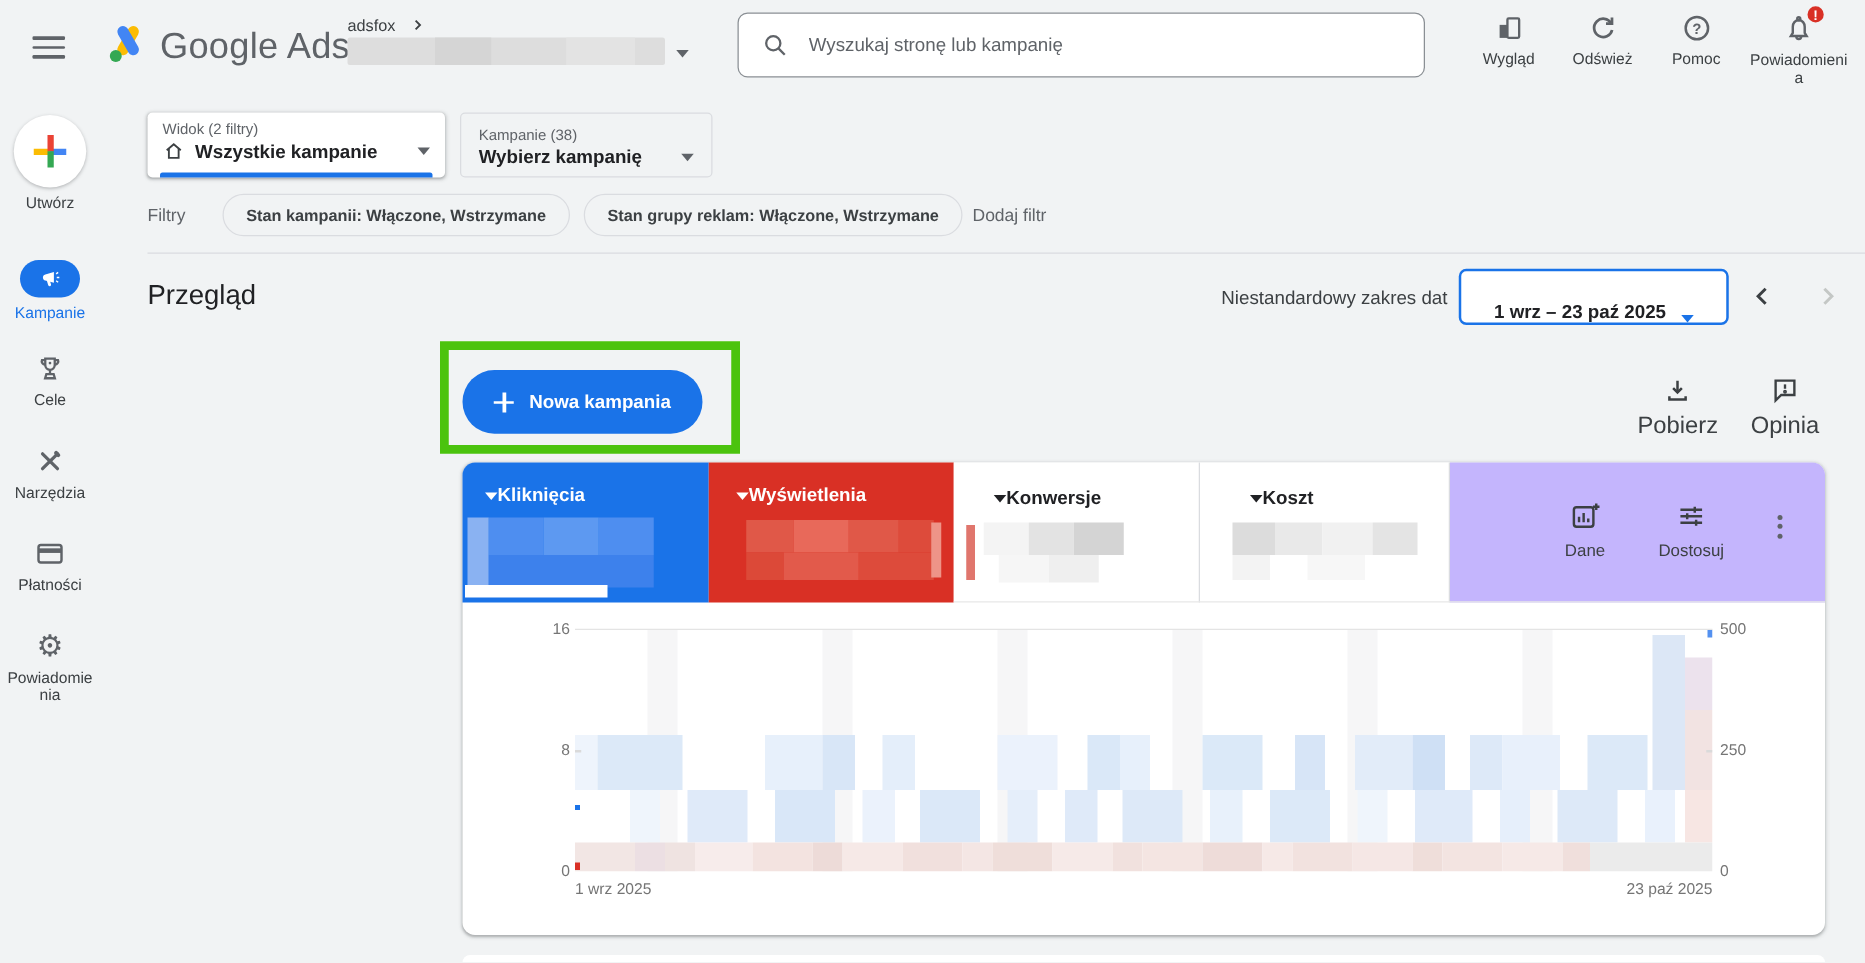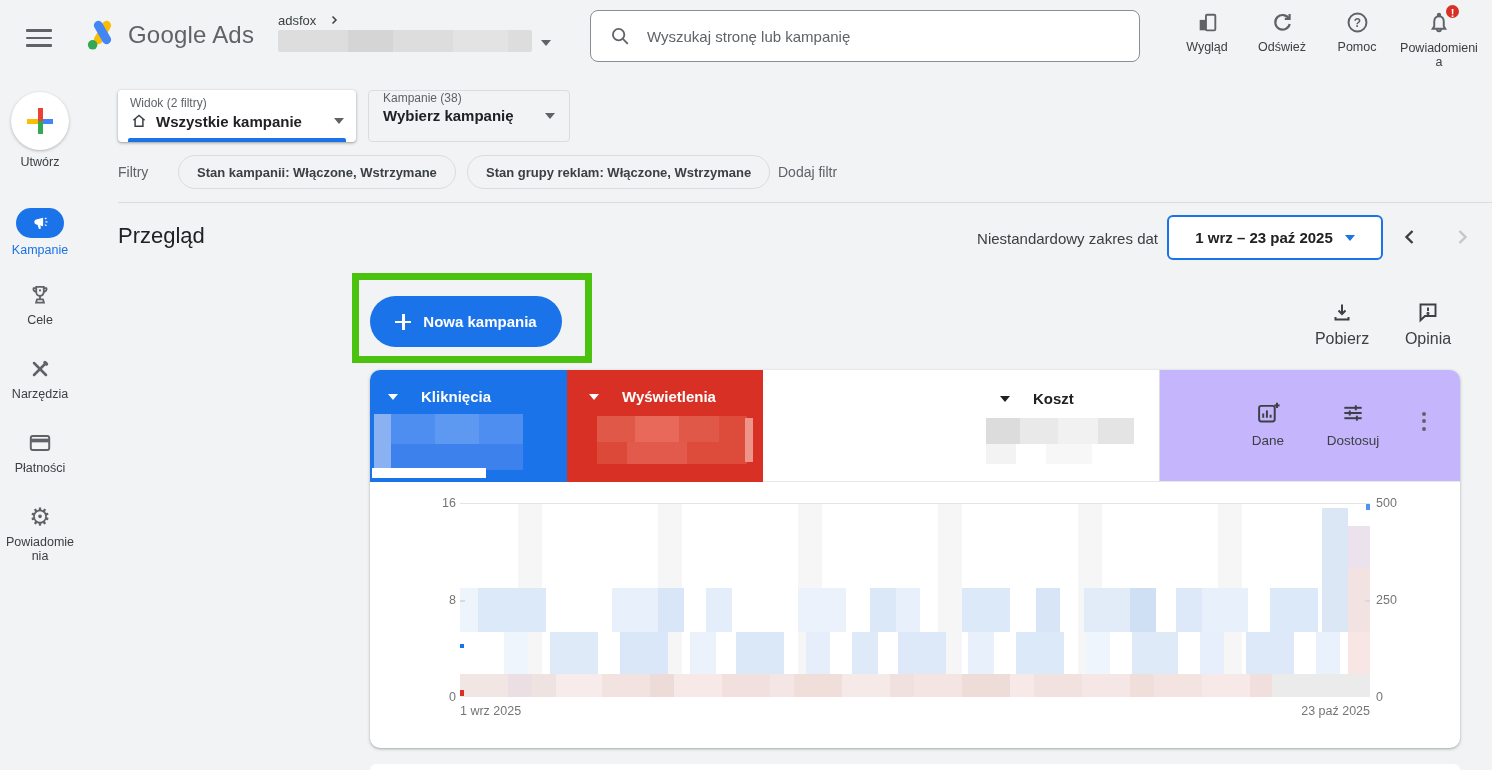--- a/index.html
+++ b/index.html
@@ -3,21 +3,21 @@
 <meta charset="utf-8">
 <style>
   * { box-sizing: border-box; }
   body { margin:0; font-family:"Liberation Sans", sans-serif; background:#f1f3f4; color:#202124; }
   .stage { position:relative; width:1492px; height:770px; overflow:hidden; background:#f1f3f4; }
   .abs { position:absolute; }
   svg { display:block; }
 
   
   .hamburger span { display:block; width:26px; height:2.6px; background:#5f6368; margin:5px 0; border-radius:1px; }
-  .logo-text { font-size:24px; color:#5f6368; letter-spacing:.2px; }
+  .logo-text { font-size:29px; color:#5f6368; letter-spacing:.2px; }
   .crumb { font-size:13px; color:#3c4043; }
   .search-box { display:flex; align-items:center; gap:14px; width:550px; height:52px; background:#fff;
                 border:1px solid #8a8f94; border-radius:8px; padding:0 18px; }
   .search-box input { border:none; outline:none; font-size:15px; color:#3c4043; width:100%;
                       font-family:"Liberation Sans",sans-serif; background:transparent; }
   .search-box input::placeholder { color:#5f6368; }
   .top-action { width:84px; text-align:center; cursor:pointer; }
   .top-action .ticon { display:flex; justify-content:center; }
   .top-action .tlabel { font-size:12.5px; color:#3c4043; margin-top:5px; line-height:1.15; }
   .wrap-any { word-break:break-all; }
@@ -58,26 +58,26 @@
               background:#fff; border:2px solid #1a73e8; border-radius:6px; font-size:15px; font-weight:bold;
               color:#202124; cursor:pointer; }
   .new-campaign { display:flex; align-items:center; justify-content:center; gap:12px; width:192px; height:51px;
                   background:#1a73e8; border-radius:26px; color:#fff; font-size:15px; font-weight:bold; cursor:pointer; }
   .plus-ic { position:relative; width:16px; height:16px; }
   .plus-ic::before, .plus-ic::after { content:""; position:absolute; background:#fff; }
   .plus-ic::before { left:7px; top:0; width:2.4px; height:16px; }
   .plus-ic::after { left:0; top:7px; width:16px; height:2.4px; }
   .green-box { border:7px solid #4bc30e; }
   .icon-btn { text-align:center; cursor:pointer; }
-  .icon-btn .tlabel { font-size:16px; color:#3c4043; margin-top:6px; }
+  .icon-btn .tlabel { font-size:19px; color:#3c4043; margin-top:6px; }
 
   
   .main-card { background:#fff; border-radius:10px; box-shadow:0 1px 2px rgba(60,64,67,.3),0 1px 3px 1px rgba(60,64,67,.1); }
   .tab { position:absolute; top:0; height:112px; cursor:pointer; }
-  .tab-head { position:absolute; display:flex; align-items:center; gap:23px; font-size:15px; font-weight:bold; }
+  .tab-head { position:absolute; display:flex; align-items:center; gap:0; font-size:15px; font-weight:bold; }
   .tool { position:absolute; top:30px; width:70px; text-align:center; cursor:pointer; }
   .tool .ticon { display:flex; justify-content:center; }
   .tool .tlabel { font-size:13.5px; color:#3c4043; margin-top:7px; }
   .kebab span { display:block; width:4px; height:4px; border-radius:50%; background:#5f6368; margin:3.5px 0; }
   .axis { font-size:12.5px; color:#757575; }
   .plot { border-top:1px solid #e4e4e4; overflow:hidden; }
 </style>
 </head>
 <body>
 
@@ -244,38 +244,38 @@
           <path d="M4.5 11 L12 4.6 L19.5 11"></path>
             <path d="M6.8 9.4 V19 h10.4 V9.4"></path>
         </svg>
       </span>
       <span class="sel-value">Wszystkie kampanie</span>
       <span class="caret" style="margin-left:auto;"></span>
     </div>
     <div class="abs" style="left:10px;right:10px;bottom:0;height:4px;background:#1a73e8;border-radius:2px 2px 0 0;"></div>
   </div>
 
-  <div class="abs" style="left:368px;top:90px;width:202px;height:52px;border:1px solid #dadce0;border-radius:4px;padding:0 14px;">
+  <div class="abs" style="left:368px;top:90px;width:202px;height:52px;border:1px solid #dadce0;border-radius:4px;padding:10px 14px;">
     <div class="sel-small">Kampanie (38)</div>
     <div style="display:flex;align-items:center;gap:8px;margin-top:2px;">
       <span class="sel-value">Wybierz kampanię</span>
       <span class="caret" style="margin-left:auto;"></span>
     </div>
   </div>
 
   <div class="abs" style="left:118px;top:164px;font-size:14px;color:#5f6368;">Filtry</div>
   <div class="abs chip" style="left:178px;top:155px;">Stan kampanii: Włączone, Wstrzymane</div>
   <div class="abs chip" style="left:467px;top:155px;">Stan grupy reklam: Włączone, Wstrzymane</div>
   <div class="abs gray-link" style="left:778px;top:164px;">Dodaj filtr</div>
 
   <div class="abs" style="left:118px;top:202px;width:1374px;height:1px;background:#dadce0;"></div>
 
   <div class="abs h1" style="left:118px;top:223px;">Przegląd</div>
   <div class="abs" style="left:938px;top:230px;width:220px;text-align:right;font-size:15px;color:#3c4043;">Niestandardowy zakres dat</div>
-  <div class="abs date-box" style="left:1167px;top:215px;">
+  <div class="abs date-box" style="left:1167px;top:215px;align-items:flex-end;">
     <span>1 wrz – 23 paź 2025</span>
     <span class="caret blue"></span>
   </div>
   <div class="abs" style="left:1398px;top:225px;">
     <svg width="24" height="24" viewBox="0 0 24 24" fill="none" stroke="#3c4043" stroke-width="2.4">
         <polyline points="14.5,6 8.5,12 14.5,18"></polyline>
       </svg>
   </div>
   <div class="abs" style="left:1450px;top:225px;">
     <svg width="24" height="24" viewBox="0 0 24 24" fill="none" stroke="#c4c7c5" stroke-width="2.4">
@@ -338,20 +338,34 @@
           <div style="position: absolute; left: 38px; top: 0px; width: 44px; height: 26px; background: rgb(232, 105, 90);"></div>
           <div style="position: absolute; left: 82px; top: 0px; width: 40px; height: 26px; background: rgb(224, 88, 72);"></div>
           <div style="position: absolute; left: 122px; top: 0px; width: 28px; height: 26px; background: rgb(221, 75, 59);"></div>
           <div style="position: absolute; left: 0px; top: 26px; width: 30px; height: 22px; background: rgb(220, 73, 56);"></div>
           <div style="position: absolute; left: 30px; top: 26px; width: 60px; height: 22px; background: rgb(226, 90, 75);"></div>
           <div style="position: absolute; left: 90px; top: 26px; width: 60px; height: 22px; background: rgb(221, 75, 59);"></div>
           <div style="position: absolute; left: 148px; top: 2px; width: 8px; height: 44px; background: rgb(238, 148, 136);"></div>
         </div>
     </div>
 
+    <div class="tab" style="left:393px;width:197px;background:#fff;border-right:1px solid #dadce0;">
+      <div class="tab-head" style="left:32px;top:20px;color:#202124;">
+        <span class="caret dark"></span>
+        <span>Konwersje</span>
+      </div>
+      <div class="abs" style="left: 10px; top: 48px; width: 150px; height: 48px; position: absolute;">
+          <div style="position: absolute; left: 0px; top: 2px; width: 7px; height: 44px; background: rgb(224, 118, 109);"></div>
+          <div style="position: absolute; left: 14px; top: 0px; width: 36px; height: 26px; background: rgb(244, 244, 244);"></div>
+          <div style="position: absolute; left: 50px; top: 0px; width: 36px; height: 26px; background: rgb(227, 227, 227);"></div>
+          <div style="position: absolute; left: 86px; top: 0px; width: 40px; height: 26px; background: rgb(212, 212, 212);"></div>
+          <div style="position: absolute; left: 26px; top: 26px; width: 40px; height: 22px; background: rgb(246, 246, 246);"></div>
+          <div style="position: absolute; left: 66px; top: 26px; width: 40px; height: 22px; background: rgb(239, 239, 239);"></div>
+        </div>
+    </div>
 
     <div class="tab" style="left:590px;width:200px;background:#fff;border-right:1px solid #dadce0;">
       <div class="tab-head" style="left:40px;top:20px;color:#202124;">
         <span class="caret dark"></span>
         <span>Koszt</span>
       </div>
       <div class="abs" style="left: 26px; top: 48px; width: 150px; height: 48px; position: absolute;">
           <div style="position: absolute; left: 0px; top: 0px; width: 34px; height: 26px; background: rgb(220, 220, 220);"></div>
           <div style="position: absolute; left: 34px; top: 0px; width: 38px; height: 26px; background: rgb(233, 233, 233);"></div>
           <div style="position: absolute; left: 72px; top: 0px; width: 40px; height: 26px; background: rgb(241, 241, 241);"></div>

